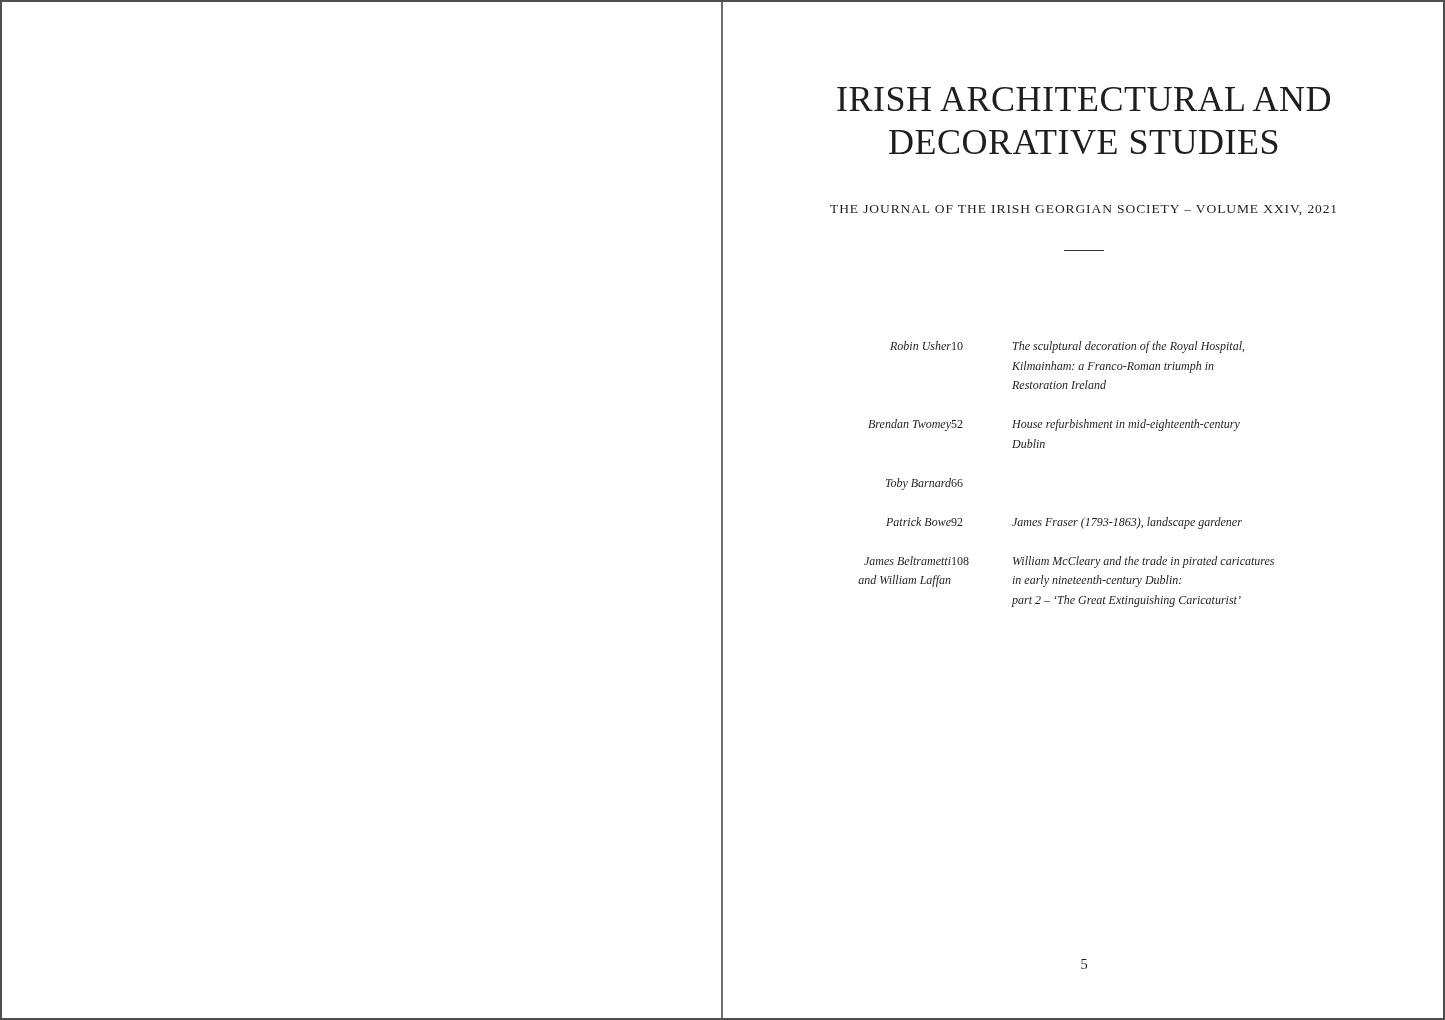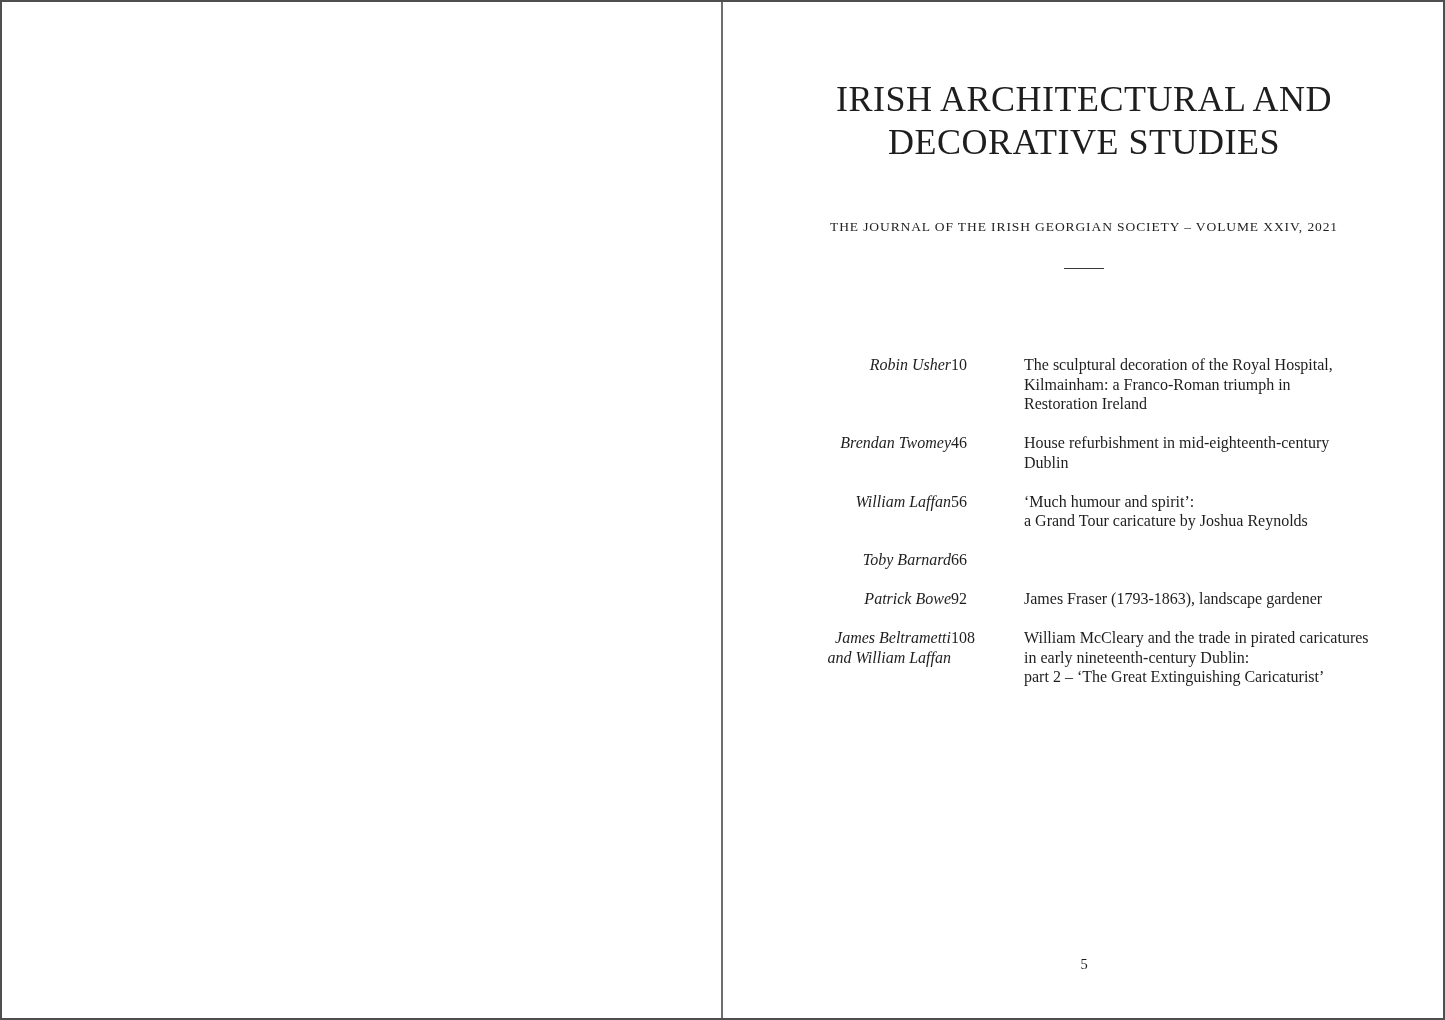--- a/index.html
+++ b/index.html
@@ -53,57 +53,58 @@
     font-weight: 400;
     letter-spacing: 0.5px;
     white-space: pre-line;
   }
   .journal-line, .editor-line {
     font-size: 13.5px;
     line-height: 21px;
     letter-spacing: 0.9px;
   }
   .journal-line {
-    margin-top: 52px;
+    margin-top: 34px;
   }
   .ornament-rule {
     width: 40px;
     height: 0;
     border-top: 1.5px solid #3a3a3a;
     margin: 31px auto 0 auto;
   }
   .toc {
     margin-top: 86px;
   }
   .toc-row {
     display: flex;
     align-items: flex-start;
-    font-size: 16px;
+    font-size: 12px;
     line-height: 19.5px;
     margin-bottom: 19.5px;
     text-align: left;
   }
   .toc-author {
     width: 228px;
     flex: 0 0 228px;
     text-align: right;
     font-style: italic;
     white-space: pre-line;
   }
   .toc-page {
     width: 41px;
     flex: 0 0 41px;
     text-align: left;
     white-space: pre-line;
   }
   .toc-title {
     flex: 1 1 auto;
-    margin-left: 32px;
+    margin-left: 20px;
     padding-right: 40px;
     white-space: pre-line;
+    font-style: italic;
   }
   .folio {
     position: absolute;
     top: 953px;
     left: 0;
     width: 100%;
     text-align: center;
     font-size: 14.5px;
     line-height: 18px;
   }
@@ -131,31 +132,25 @@
       <div class="toc-row">
         <div class="toc-author">Robin Usher</div>
         <div class="toc-page">10</div>
         <div class="toc-title">The sculptural decoration of the Royal Hospital,
 Kilmainham: a Franco-Roman triumph in
 Restoration Ireland</div>
       </div>
 
       <div class="toc-row">
         <div class="toc-author">Brendan Twomey</div>
-        <div class="toc-page">46</div>
+        <div class="toc-page">52</div>
         <div class="toc-title">House refurbishment in mid-eighteenth-century
 Dublin</div>
       </div>
 
-      <div class="toc-row">
-        <div class="toc-author">William Laffan</div>
-        <div class="toc-page">56</div>
-        <div class="toc-title">‘Much humour and spirit’:
-a Grand Tour caricature by Joshua Reynolds</div>
-      </div>
 
       <div class="toc-row">
         <div class="toc-author">Toby Barnard</div>
         <div class="toc-page">66</div>
       </div>
 
       <div class="toc-row">
         <div class="toc-author">Patrick Bowe</div>
         <div class="toc-page">92</div>
         <div class="toc-title">James Fraser (1793-1863), landscape gardener</div>

